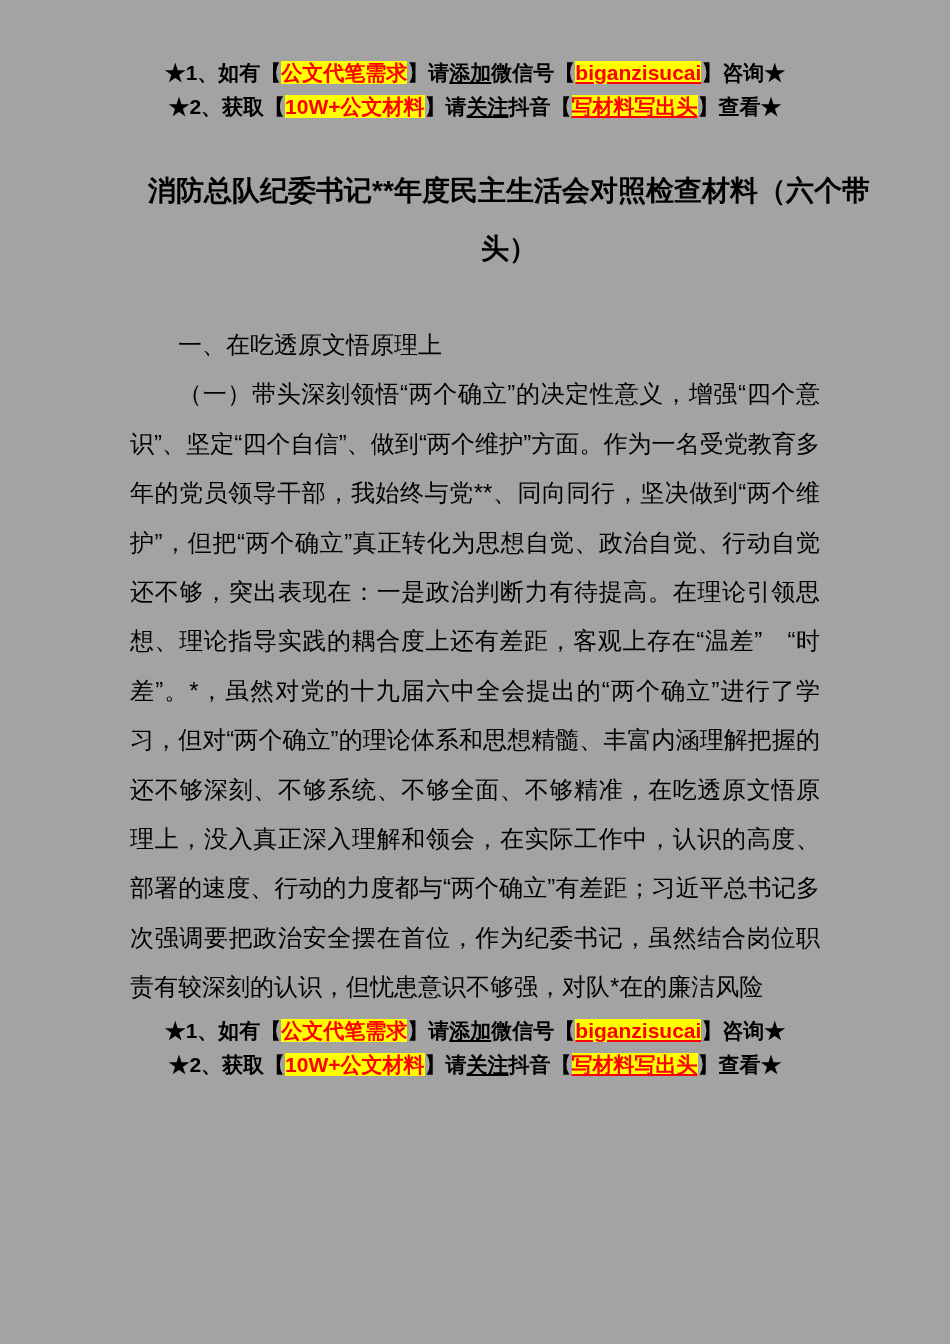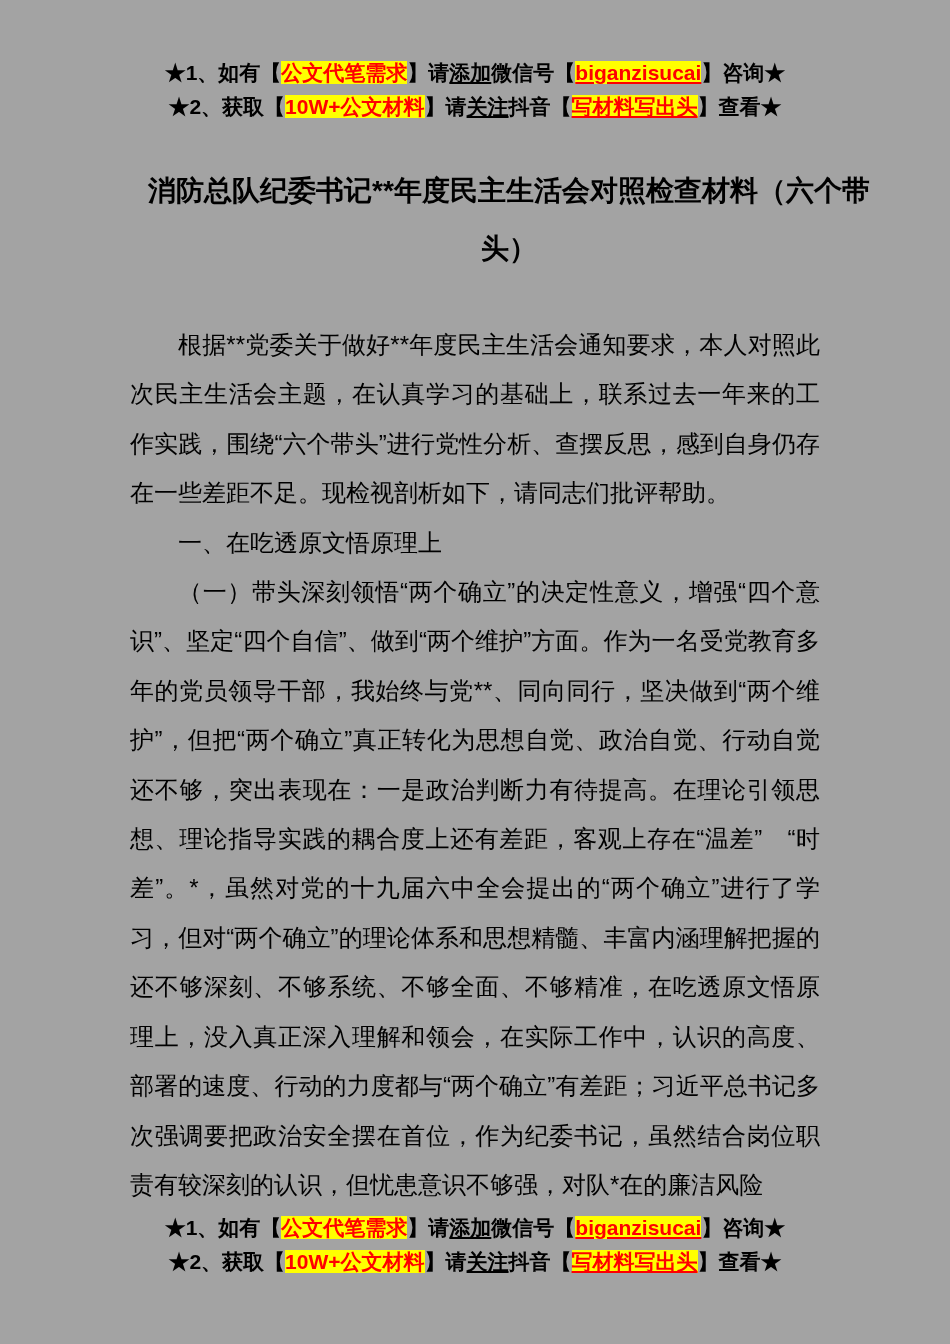--- a/index.html
+++ b/index.html
@@ -74,21 +74,20 @@
       <span>★1、如有【</span><span class="hl">公文代笔需求</span><span>】请</span><span class="u">添加</span><span>微信号【</span><span class="hl-u">biganzisucai</span><span>】咨询★</span>
     </div>
     <div>
       <span>★2、获取【</span><span class="hl">10W+公文材料</span><span>】请</span><span class="u">关注</span><span>抖音【</span><span class="hl-u">写材料写出头</span><span>】查看★</span>
     </div>
   </div>
 
   <h1 class="doc-title">消防总队纪委书记**年度民主生活会对照检查材料（六个带头）</h1>
 
   <div class="content">
-    <p>根据**党委关于做好**年度民主生活会通知要求，本人对照此次民主生活会主题，在认真学习的基础上，联系过去一年来的工作实践，围绕“六个带头”进行党性分析、查摆反思，感到自身仍存在一些差距不足。现检视剖析如下，请同志们批评帮助。</p>
     <p>一、在吃透原文悟原理上</p>
     <p>（一）带头深刻领悟“两个确立”的决定性意义，增强“四个意识”、坚定“四个自信”、做到“两个维护”方面。作为一名受党教育多年的党员领导干部，我始终与党**、同向同行，坚决做到“两个维护”，但把“两个确立”真正转化为思想自觉、政治自觉、行动自觉还不够，突出表现在：一是政治判断力有待提高。在理论引领思想、理论指导实践的耦合度上还有差距，客观上存在“温差”　“时差”。*，虽然对党的十九届六中全会提出的“两个确立”进行了学习，但对“两个确立”的理论体系和思想精髓、丰富内涵理解把握的还不够深刻、不够系统、不够全面、不够精准，在吃透原文悟原理上，没入真正深入理解和领会，在实际工作中，认识的高度、部署的速度、行动的力度都与“两个确立”有差距；习近平总书记多次强调要把政治安全摆在首位，作为纪委书记，虽然结合岗位职责有较深刻的认识，但忧患意识不够强，对队*在的廉洁风险</p>
   </div>
 
   <div class="banner banner-bottom">
     <div>
       <span>★1、如有【</span><span class="hl">公文代笔需求</span><span>】请</span><span class="u">添加</span><span>微信号【</span><span class="hl-u">biganzisucai</span><span>】咨询★</span>
     </div>
     <div>
       <span>★2、获取【</span><span class="hl">10W+公文材料</span><span>】请</span><span class="u">关注</span><span>抖音【</span><span class="hl-u">写材料写出头</span><span>】查看★</span>

